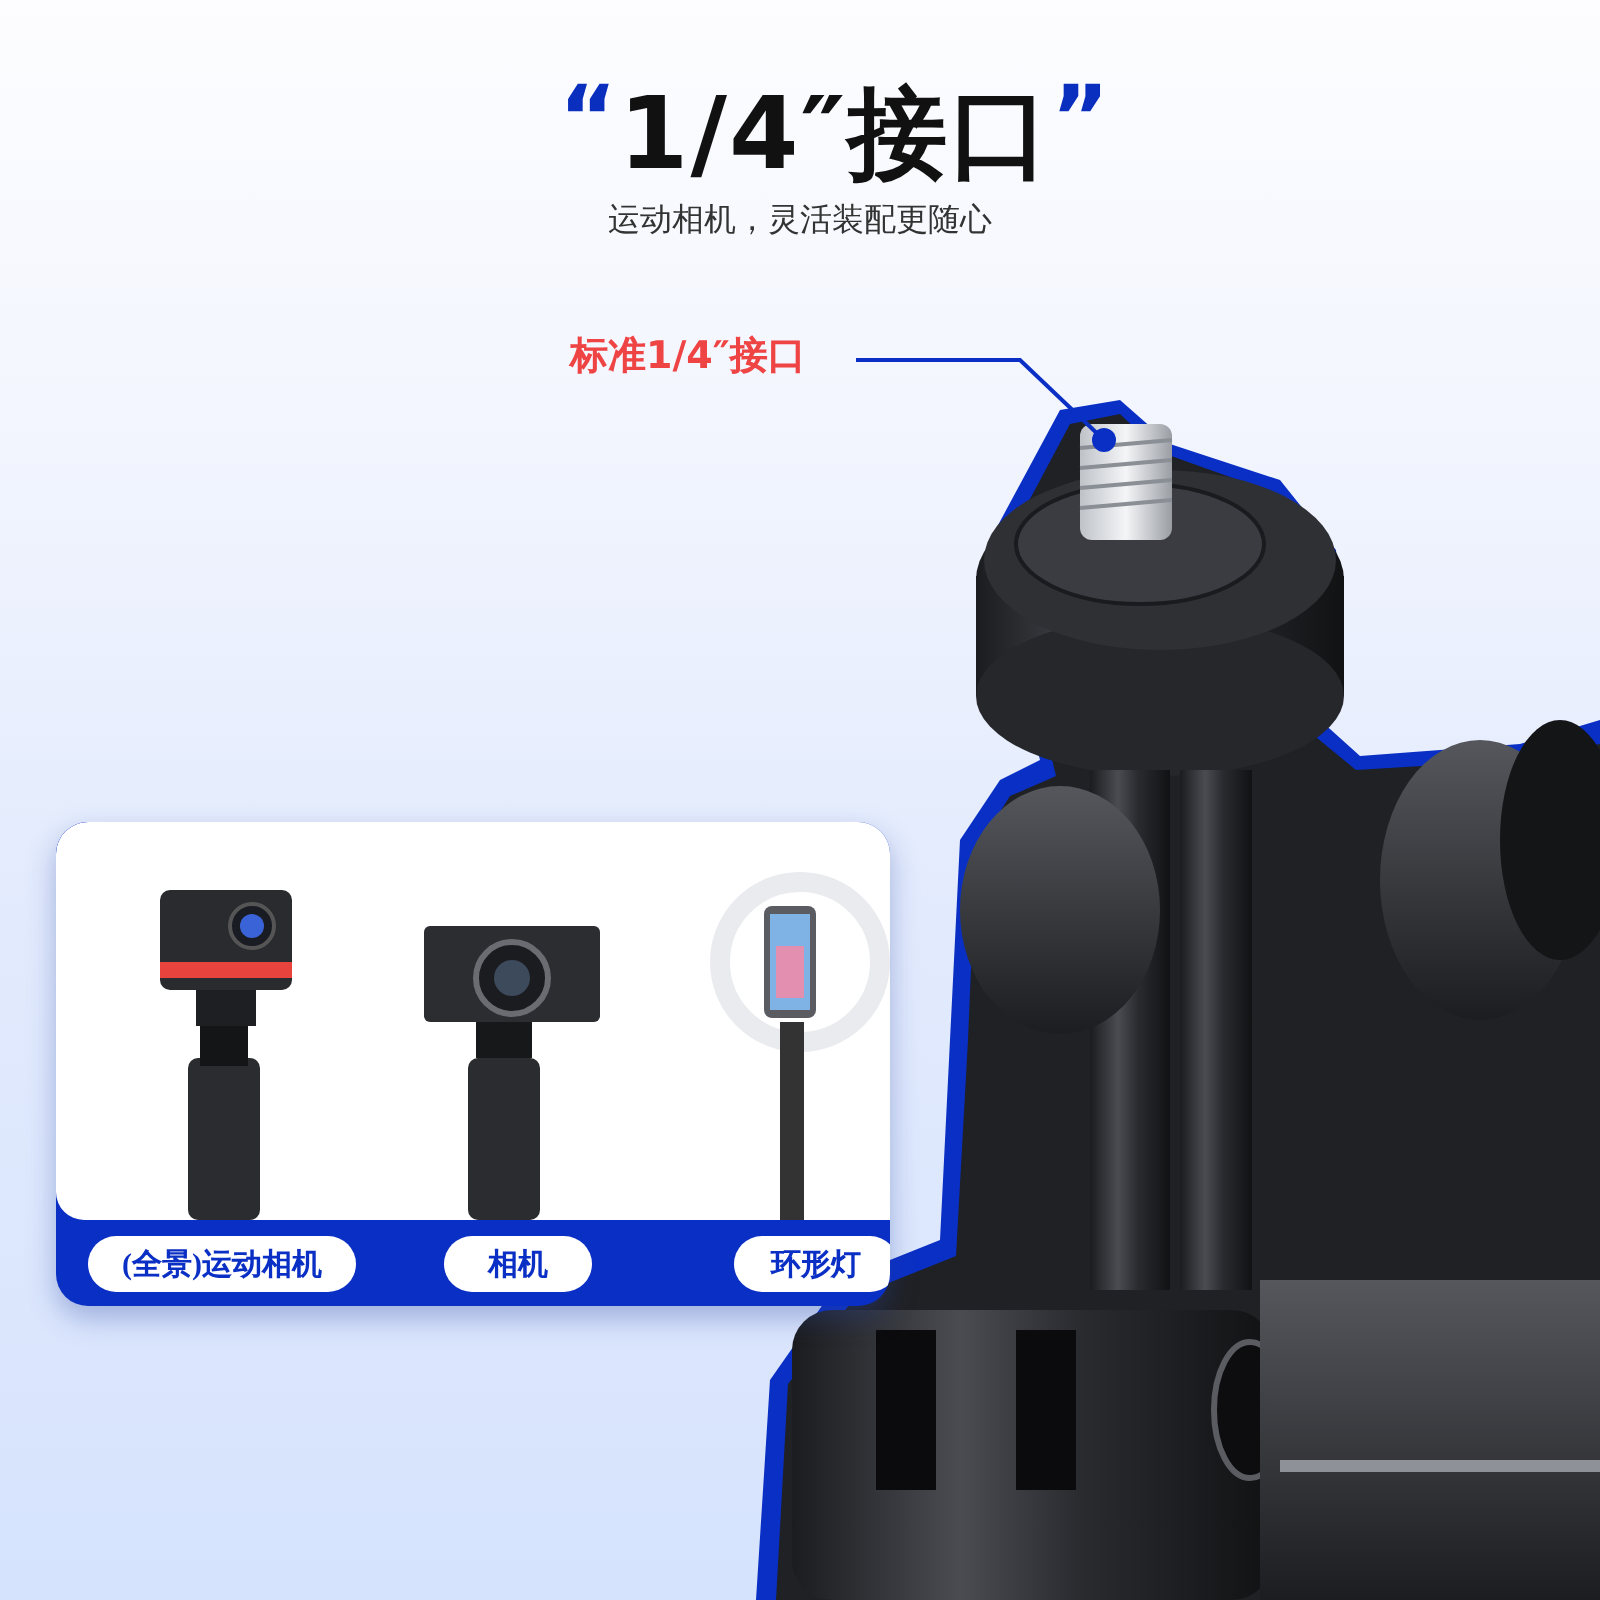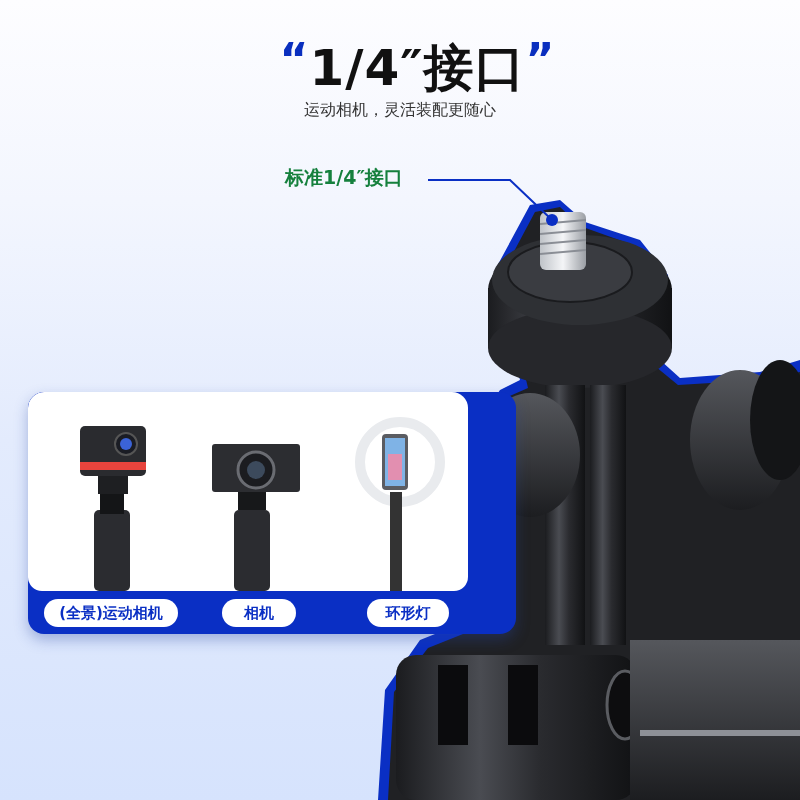--- a/index.html
+++ b/index.html
@@ -15,31 +15,32 @@
     letter-spacing: 1px;
     padding-left: 35px;
   }
   .title .q { color: #0a2fbf; font-size: 44px; vertical-align: 10px; }
   .subtitle {
     position: absolute; left: 0; right: 0; top: 100px;
     text-align: center; font-size: 16px; color: #333;
   }
   .callout-label {
     position: absolute; left: 285px; top: 165px;
-    font-size: 19px; font-weight: bold; color: #15803d;
+    font-size: 19px; font-weight: bold; color: #ef4444;
   }
   .callout-line { position: absolute; left: 0; top: 0; }
 
   
   .mount { position: absolute; left: 0; top: 0; width: 800px; height: 800px; }
 
   .card {
-    position: absolute; left: 28px; top: 392px; width: 488px; height: 242px;
+    position: absolute; left: 28px; top: 411px; width: 417px; height: 242px;
     border-radius: 16px; background: #0a2fc4; overflow: hidden;
     box-shadow: 0 6px 14px rgba(40,70,160,0.35);
+    font-family: Liberation Serif, serif;
   }
   .card-top {
     position: absolute; left: 0; top: 0; width: 440px; height: 199px;
     background: #fff; border-radius: 16px 16px 14px 14px;
   }
   .item { position: absolute; top: 0; width: 120px; height: 199px; }
   .pill {
     position: absolute; top: 207px; height: 28px; border-radius: 14px;
     background: #fff; color: #0a2fc4; font-size: 15px; font-weight: bold;
     display: flex; align-items: center; justify-content: center;

